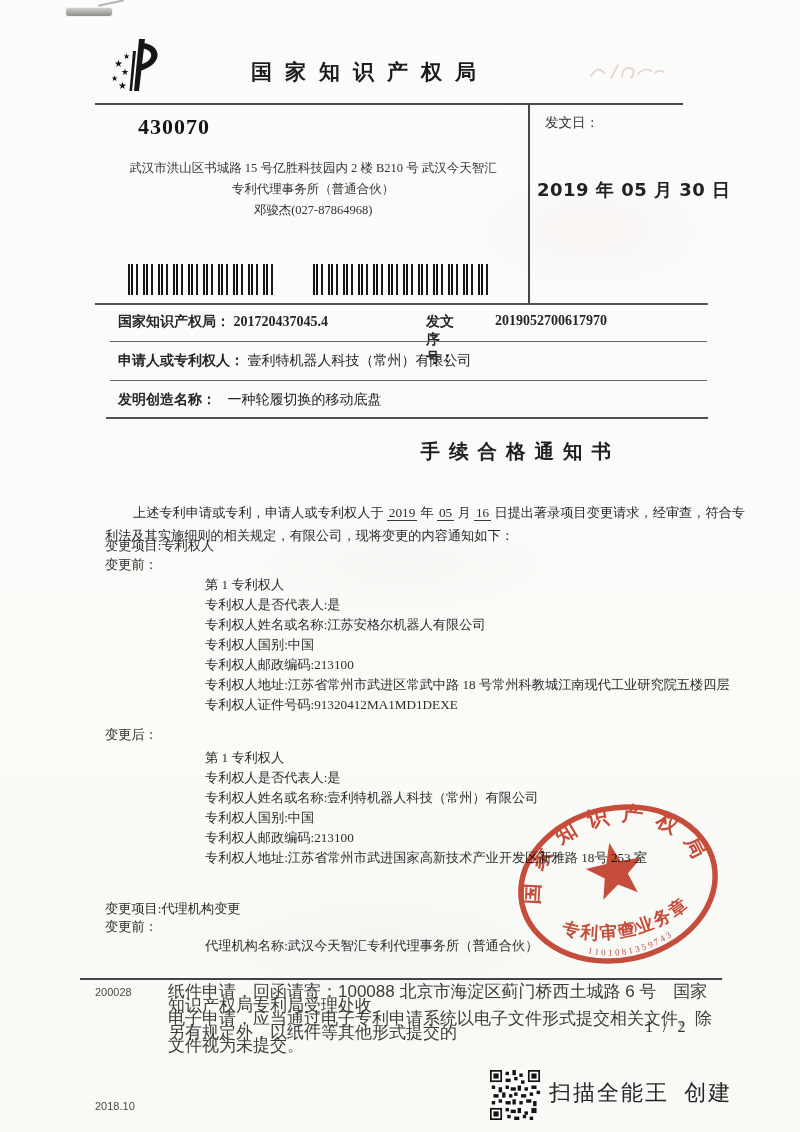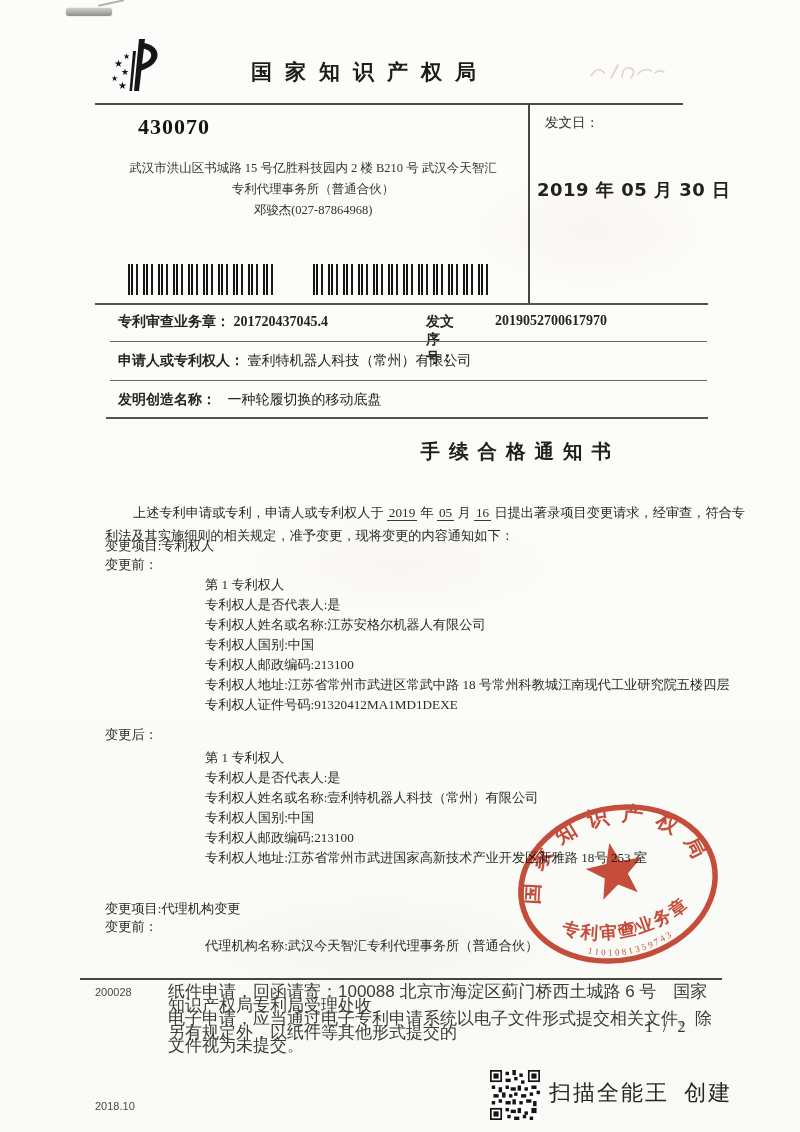--- a/index.html
+++ b/index.html
@@ -90,21 +90,21 @@
 
   <div class="abs dispatch-label">发文日：</div>
   <div class="abs dispatch-date">2019 年 05 月 30 日</div>
 
   <div class="abs barcode bc1"></div>
   <div class="abs barcode bc2"></div>
 
   <div class="abs rule rule-a"></div>
 
   <div class="abs inforow" style="left:118px;top:313px;">
-    <span class="lbl">专利审查业务章：</span>
+    <span class="lbl">国家知识产权局：</span>
     <span class="val">201720437045.4</span>
     <span class="lbl abs" style="left:292px;top:0;margin-left:16px;">发文序号：</span>
     <span class="val abs" style="left:377px;top:0;">2019052700617970</span>
   </div>
   <div class="abs rule rule-b"></div>
 
   <div class="abs inforow" style="left:118px;top:352px;">
     <span class="lbl">申请人或专利权人：</span>
     <span class="val-reg">壹利特机器人科技（常州）有限公司</span>
   </div>
@@ -114,21 +114,21 @@
     <span class="lbl">发明创造名称：</span>
     <span class="val-reg" style="padding-left:8px;">一种轮履切换的移动底盘</span>
   </div>
   <div class="abs rule rule-d"></div>
 
   <div class="abs notice-title">手续合格通知书</div>
 
   <div class="abs para" style="left:105px;top:480px;padding-left:28px;">
     <span>上述专利申请或专利，申请人或专利权人于 </span><span class="u">2019</span><span> 年 </span><span class="u">05</span><span> 月 </span><span class="u">16</span><span> 日提出著录项目变更请求，经审查，符合专</span>
   </div>
-  <div class="abs para" style="left:105px;top:503px;">利法及其实施细则的相关规定，准予变更，现将变更的内容通知如下：</div>
+  <div class="abs para" style="left:105px;top:503px;">利法及其实施细则的相关规定，有限公司，现将变更的内容通知如下：</div>
 
   <div class="abs chg" style="left:105px;top:537px;">变更项目:专利权人</div>
   <div class="abs chg" style="left:105px;top:556px;">变更前：</div>
   <div class="abs chg chg-block" style="left:205px;top:575px;">
     <div>第 1 专利权人</div>
     <div>专利权人是否代表人:是</div>
     <div>专利权人姓名或名称:江苏安格尔机器人有限公司</div>
     <div>专利权人国别:中国</div>
     <div>专利权人邮政编码:213100</div>
     <div>专利权人地址:江苏省常州市武进区常武中路 18 号常州科教城江南现代工业研究院五楼四层</div>

